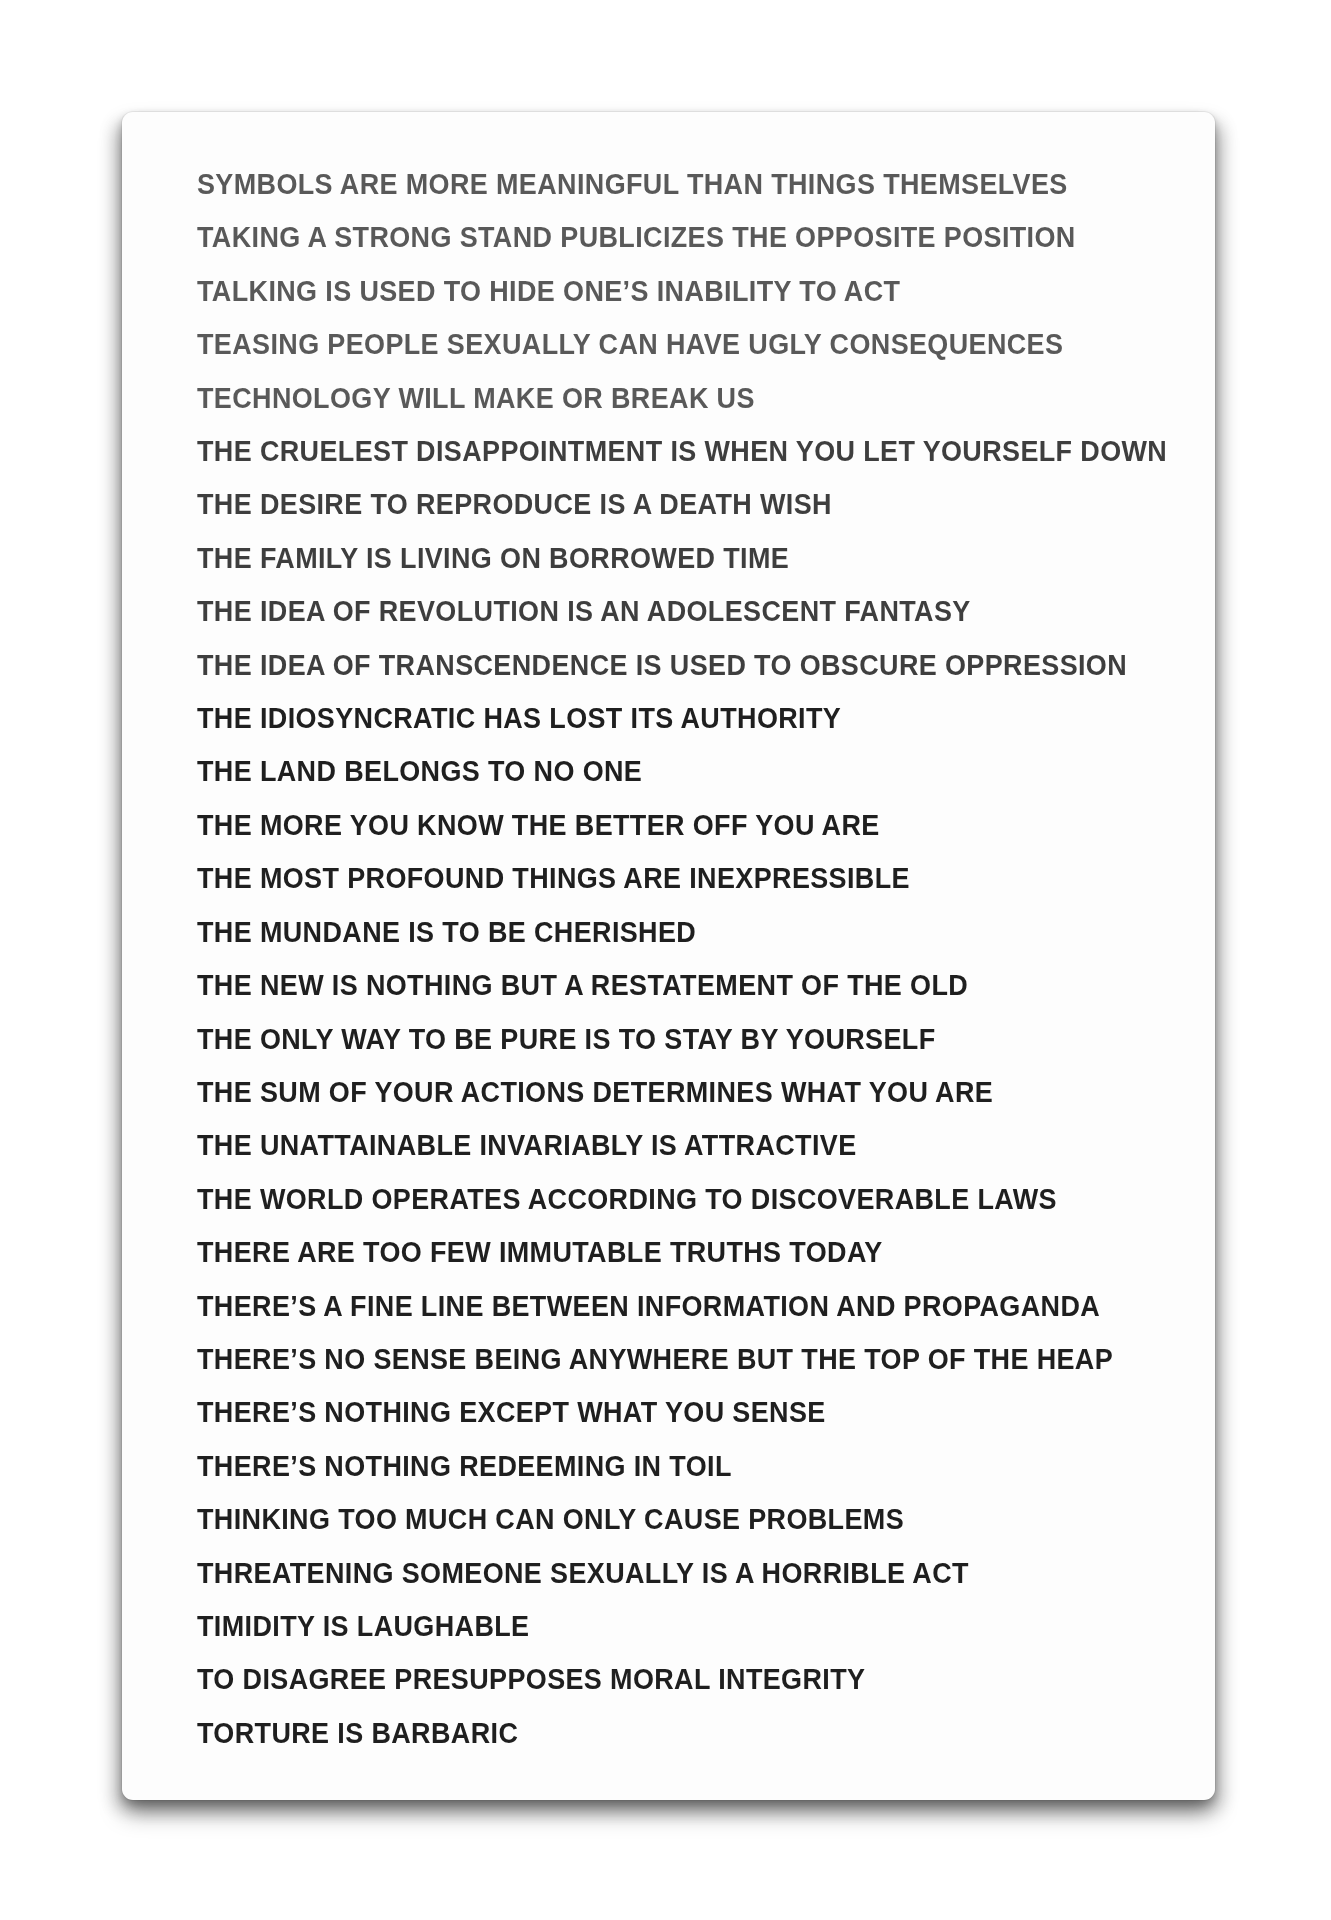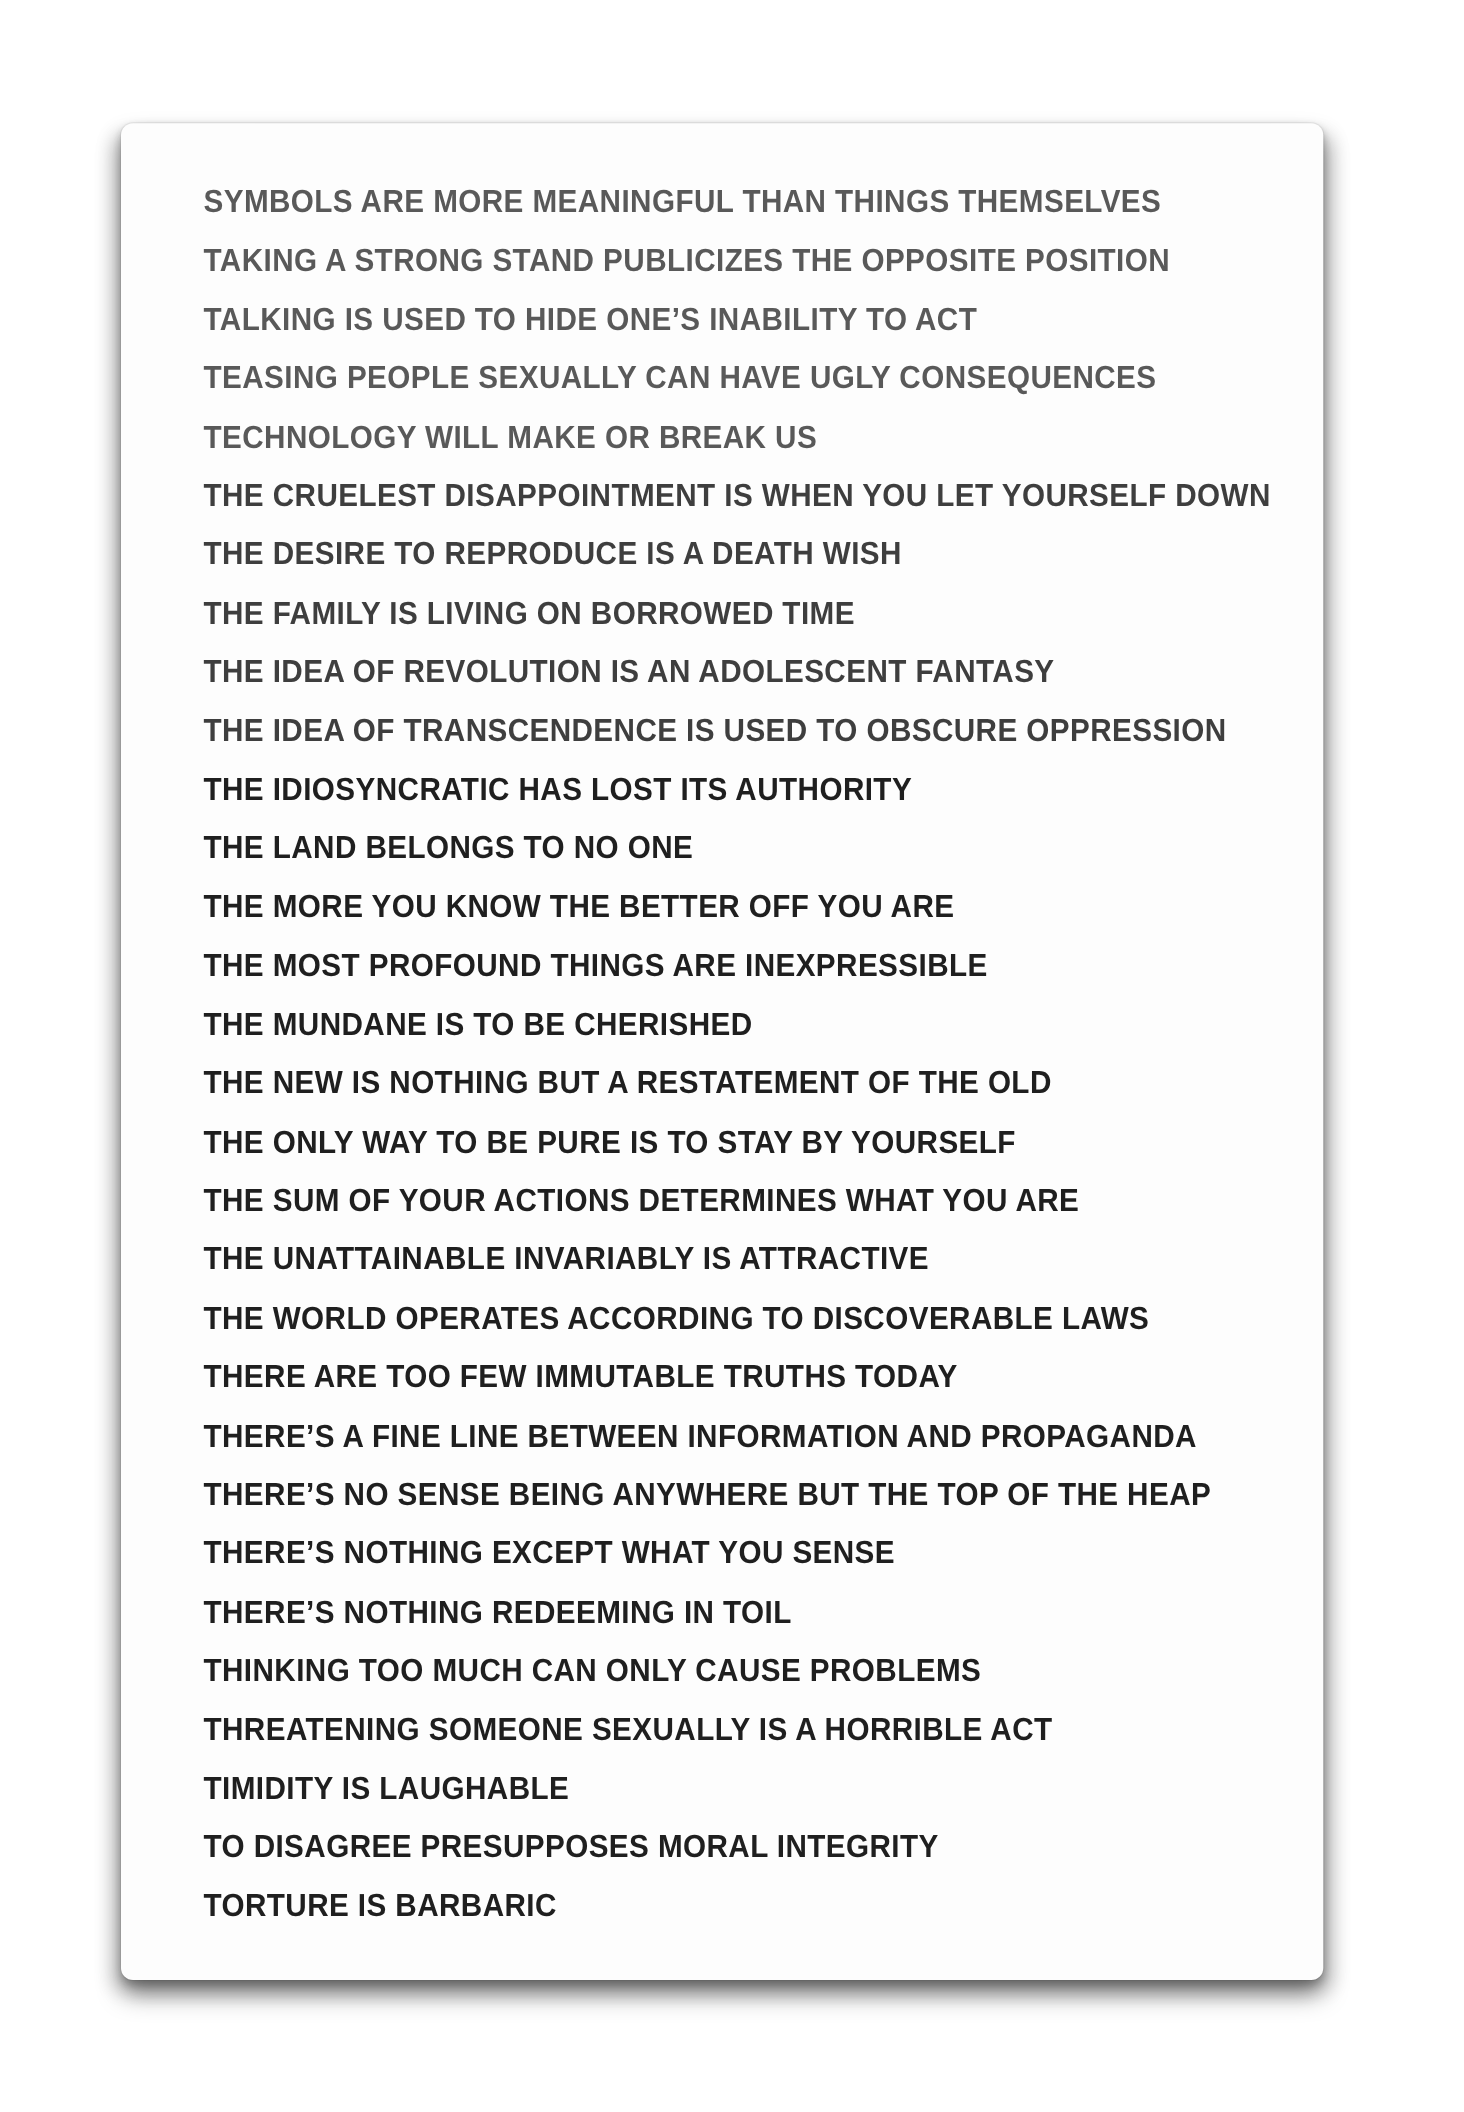--- a/index.html
+++ b/index.html
@@ -17,21 +17,21 @@
     overflow: hidden;
     font-family: "Liberation Sans", sans-serif;
   }
   .canvas {
     position: relative;
     width: 1331px;
     height: 1920px;
   }
   .page {
     position: absolute;
-    left: 110px;
+    left: 122px;
     top: 112px;
     width: 1093px;
     height: 1688px;
     background: var(--page-bg);
     box-shadow:
       0 14px 22px rgba(0, 0, 0, 0.34),
       0 4px 8px rgba(0, 0, 0, 0.20),
       -8px 10px 16px rgba(0, 0, 0, 0.16),
       8px 10px 16px rgba(0, 0, 0, 0.16),
       0 0 0 1px rgba(0, 0, 0, 0.05);

